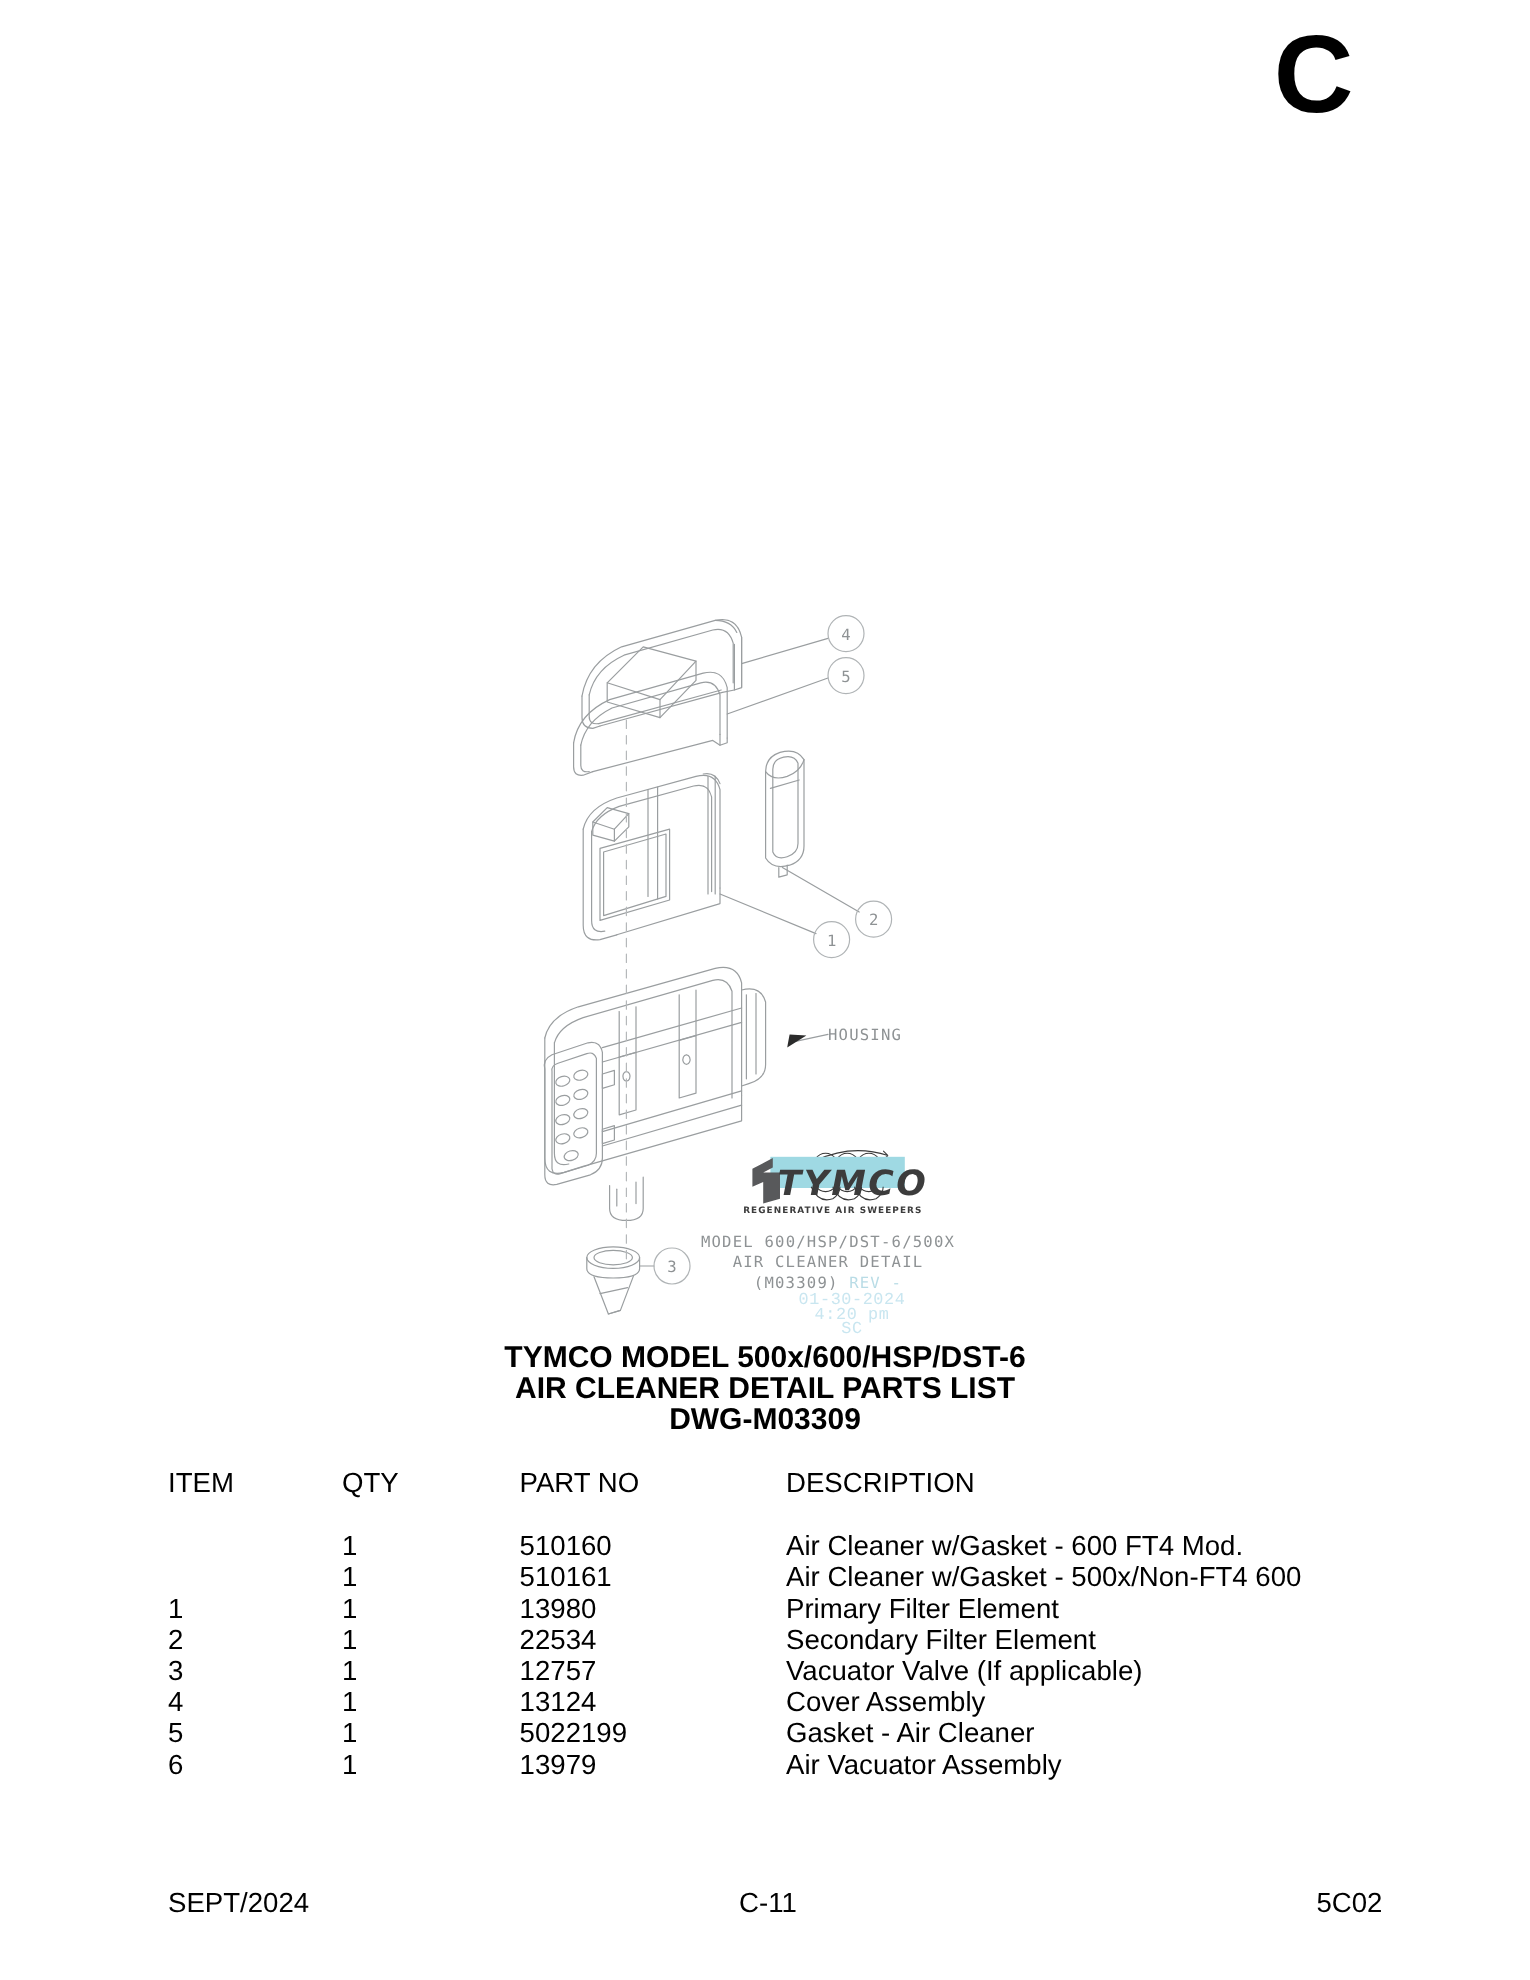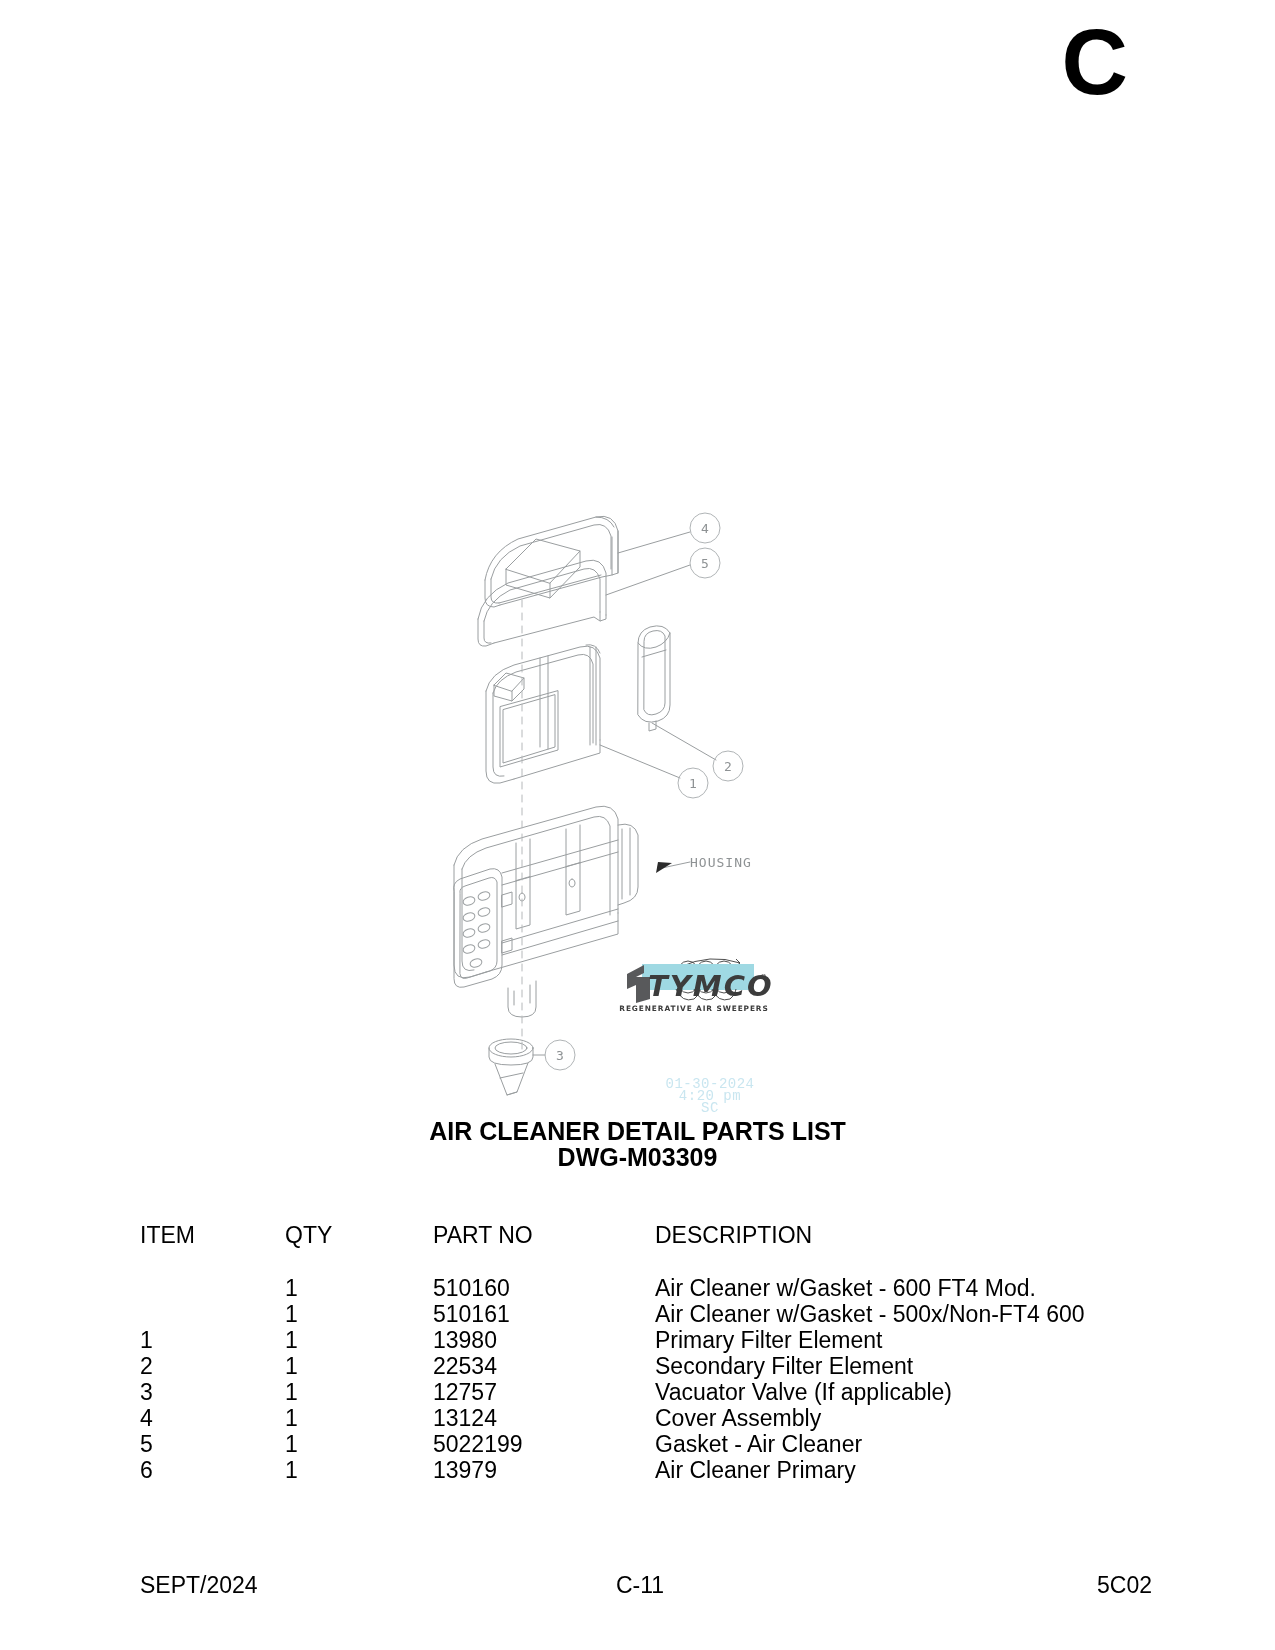--- a/index.html
+++ b/index.html
@@ -312,28 +312,37 @@
       <g fill="none" stroke="#3a3a3a" stroke-width="0.9">
         <path d="M62 34 Q68 48 80 44 Q86 40 86 34"></path>
         <path d="M80 34 Q86 48 98 44 Q104 40 104 34"></path>
         <path d="M98 34 Q104 48 116 44 Q122 40 122 34"></path>
       </g>
       <text x="146" y="24" font-family="DejaVu Sans, sans-serif" font-size="7" fill="#3c3c3c">®</text>
       <text x="80" y="56" font-family="DejaVu Sans, sans-serif" font-size="7.4" font-weight="bold" fill="#3c3c3c" text-anchor="middle" letter-spacing="0.9">REGENERATIVE AIR SWEEPERS</text>
     </svg>
   </div>
 
+  <div id="drawing-caption">
+    <div>MODEL 600/HSP/DST-6/500X</div>
+    <div>AIR CLEANER DETAIL</div>
+    <div>
+      <span>(M03309)</span>
+      <span class="rev">REV -</span>
+    </div>
+  </div>
 
   <div id="rev-stamp">
     <div>01-30-2024</div>
     <div>4:20 pm</div>
     <div>SC</div>
   </div>
 
   <div id="titles">
+    <div>TYMCO MODEL 500x/600/HSP/DST-6</div>
     <div>AIR CLEANER DETAIL PARTS LIST</div>
     <div>DWG-M03309</div>
   </div>
 
   <table id="parts-table">
     <thead>
       <tr>
         <th class="col-item">ITEM</th>
         <th class="col-qty">QTY</th>
         <th class="col-part">PART NO</th>
@@ -380,21 +389,21 @@
         <tr>
           <td class="col-item">5</td>
           <td class="col-qty">1</td>
           <td class="col-part">5022199</td>
           <td class="col-desc">Gasket - Air Cleaner</td>
         </tr>
         <tr>
           <td class="col-item">6</td>
           <td class="col-qty">1</td>
           <td class="col-part">13979</td>
-          <td class="col-desc">Air Cleaner Primary</td>
+          <td class="col-desc">Air Vacuator Assembly</td>
         </tr>
       </tbody>
   </table>
 
   <div id="footer">
     <div class="left">SEPT/2024</div>
     <div class="center">C-11</div>
     <div class="right">5C02</div>
   </div>
 

